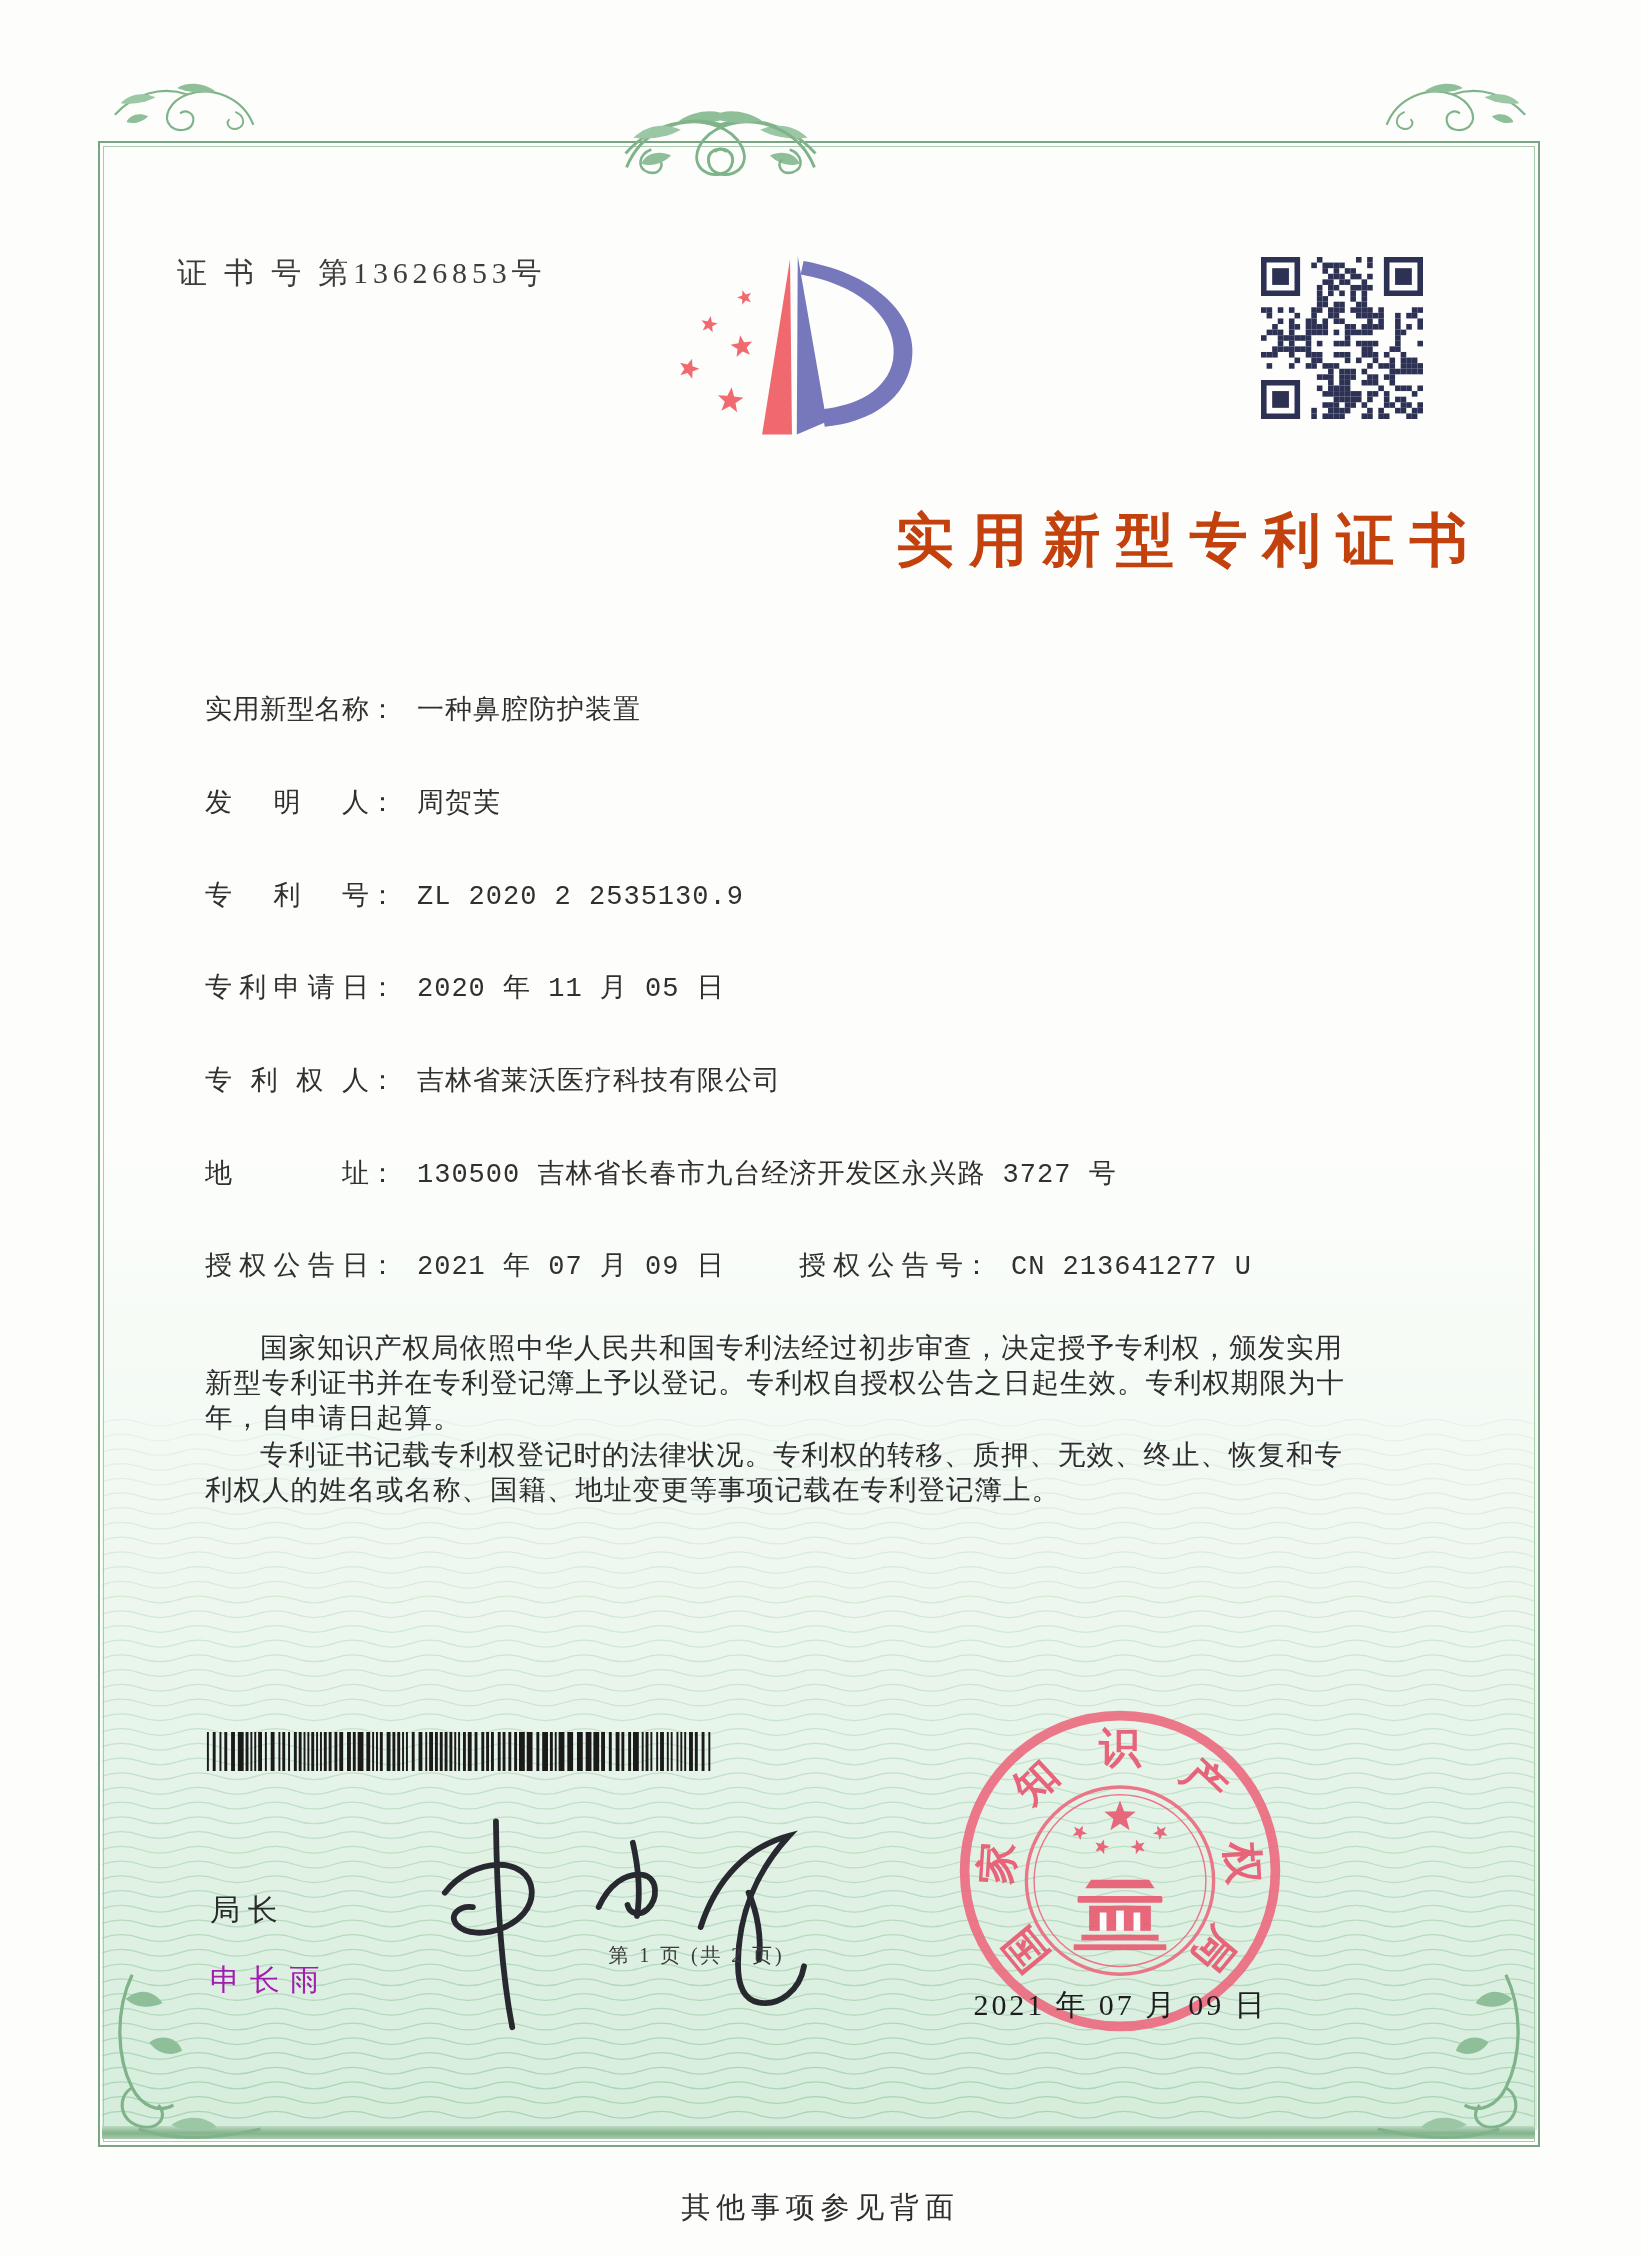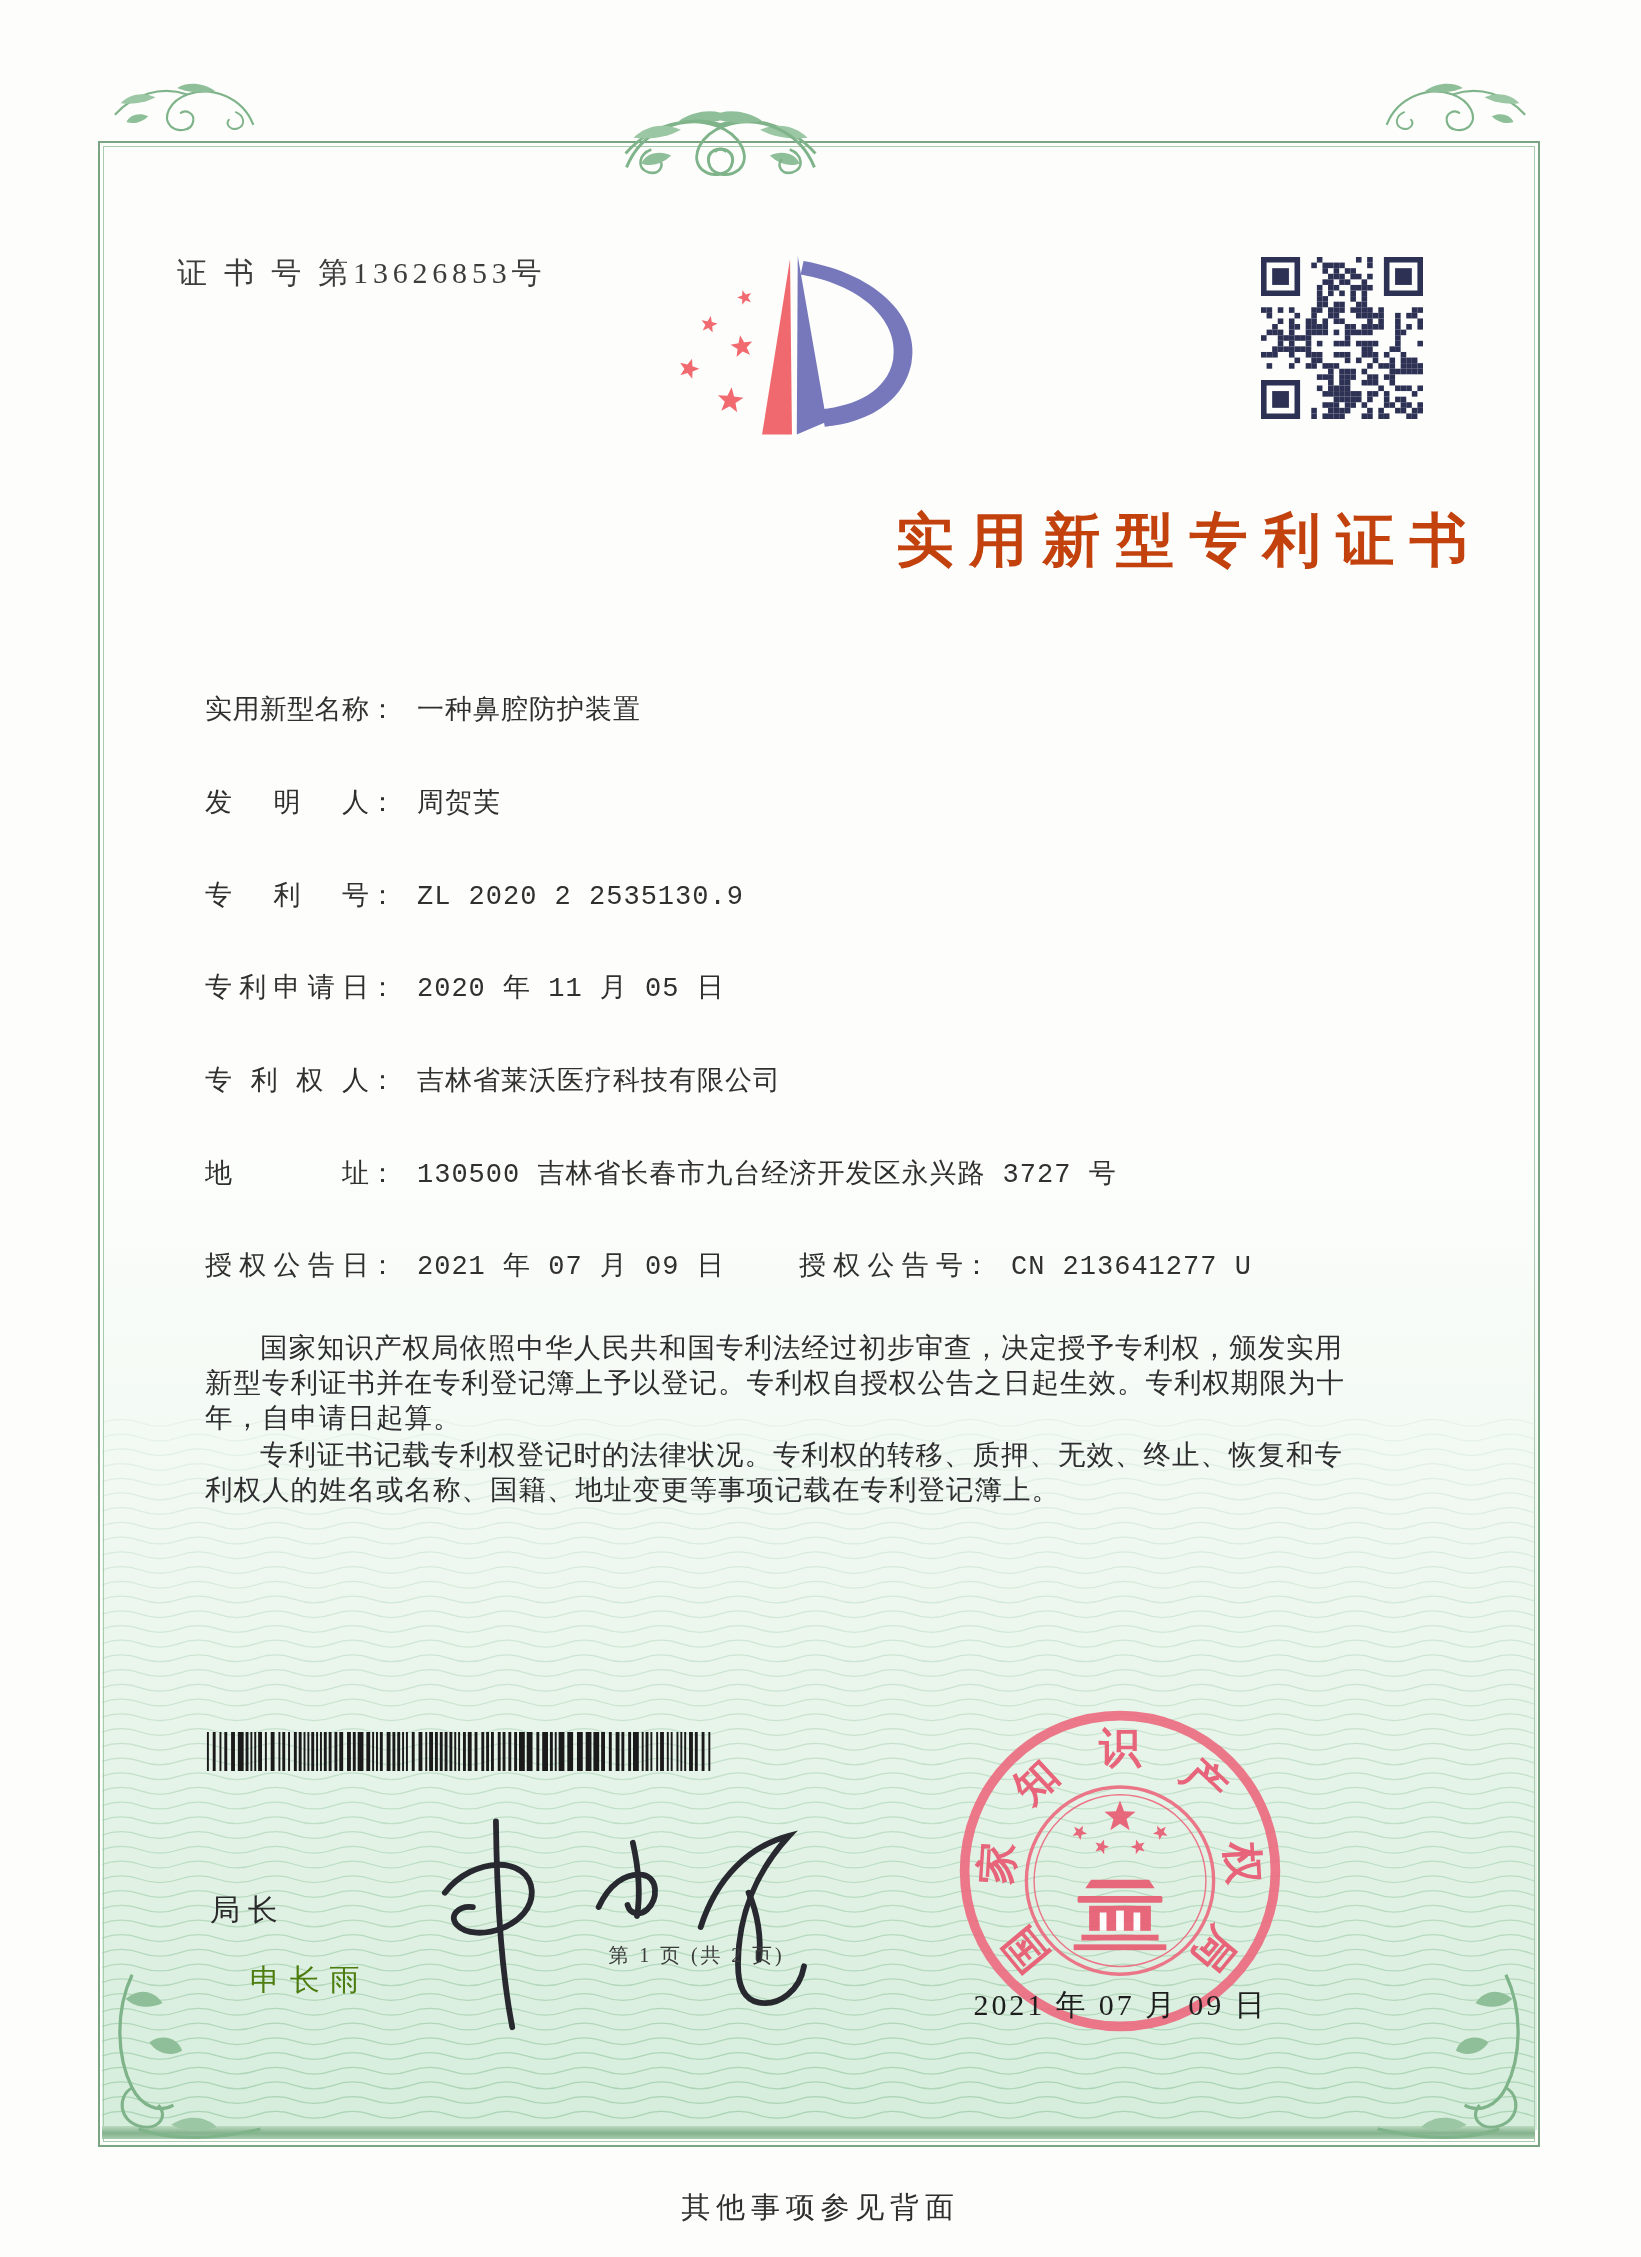--- a/index.html
+++ b/index.html
@@ -27,21 +27,21 @@
   .colon{display:inline-block;}
   .fval{margin-left:21px;letter-spacing:1px;font-family:Liberation Mono, monospace;}
   .frow2{position:absolute;left:799px;height:41px;font-size:27px;color:#30302f;white-space:nowrap;}
   
   .paras{position:absolute;left:205px;top:1330px;width:1145px;}
   .paras p{margin:0 0 1.9px 0;font-size:27.5px;line-height:35px;text-indent:2em;
            letter-spacing:1px;color:#2d2d2f;}
   
   .barcode{position:absolute;left:205px;top:1732px;width:514px;height:39px;}
   .director-title{position:absolute;left:210px;top:1890px;font-size:30px;letter-spacing:7.7px;color:#2a2a2a;}
-  .director-name{position:absolute;left:210px;top:1960px;font-size:30px;letter-spacing:9.7px;color:#4d7c0f;margin-left:40px;}
+  .director-name{position:absolute;left:210px;top:1960px;font-size:30px;letter-spacing:9.7px;color:#a21caf;}
   .signature{position:absolute;left:410px;top:1788px;width:415px;height:251px;}
   .seal{position:absolute;left:954px;top:1705px;width:332px;height:332px;}
   .seal svg{position:absolute;left:0;top:0;}
   .seal-chars span{position:absolute;left:50%;top:50%;font-size:42px;font-weight:600;
                    color:#e85a72;opacity:.93;font-family:"Liberation Serif",serif;}
   .seal-date{position:absolute;left:966px;top:1985px;width:309px;text-align:center;
              font-size:30px;letter-spacing:2.9px;color:#1d1d1d;z-index:5;}
   .page-num{position:absolute;left:0;top:1942px;width:1393px;text-align:center;
             font-size:20px;letter-spacing:2.9px;color:#3a3a3a;}
   .back-note{position:absolute;left:0;top:2188px;width:1641px;text-align:center;

